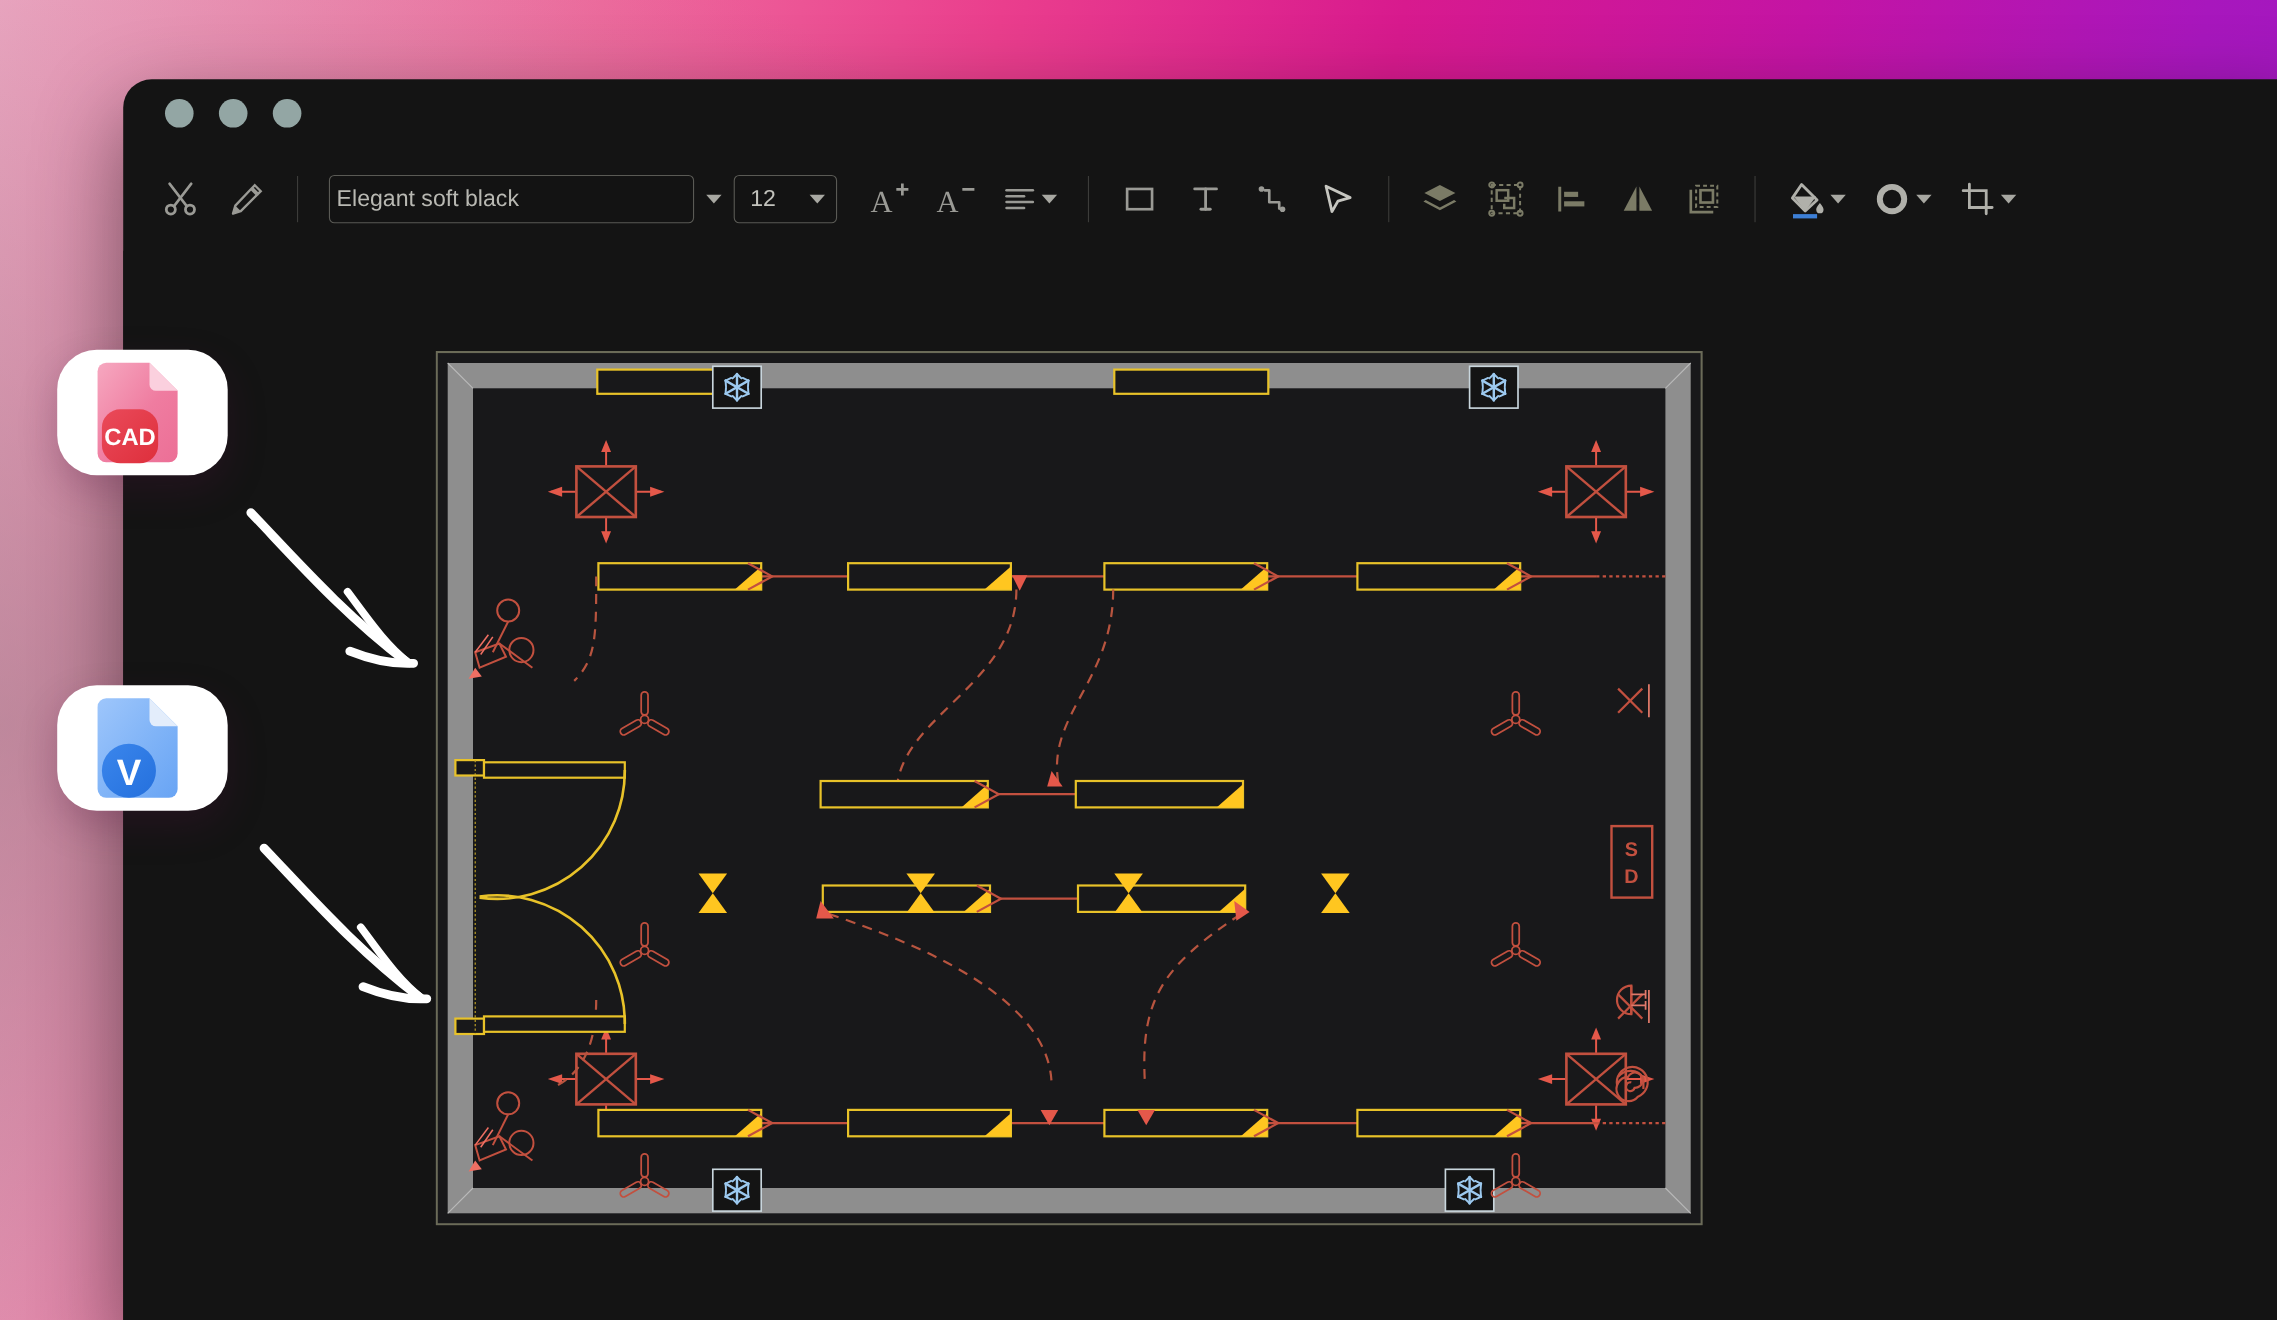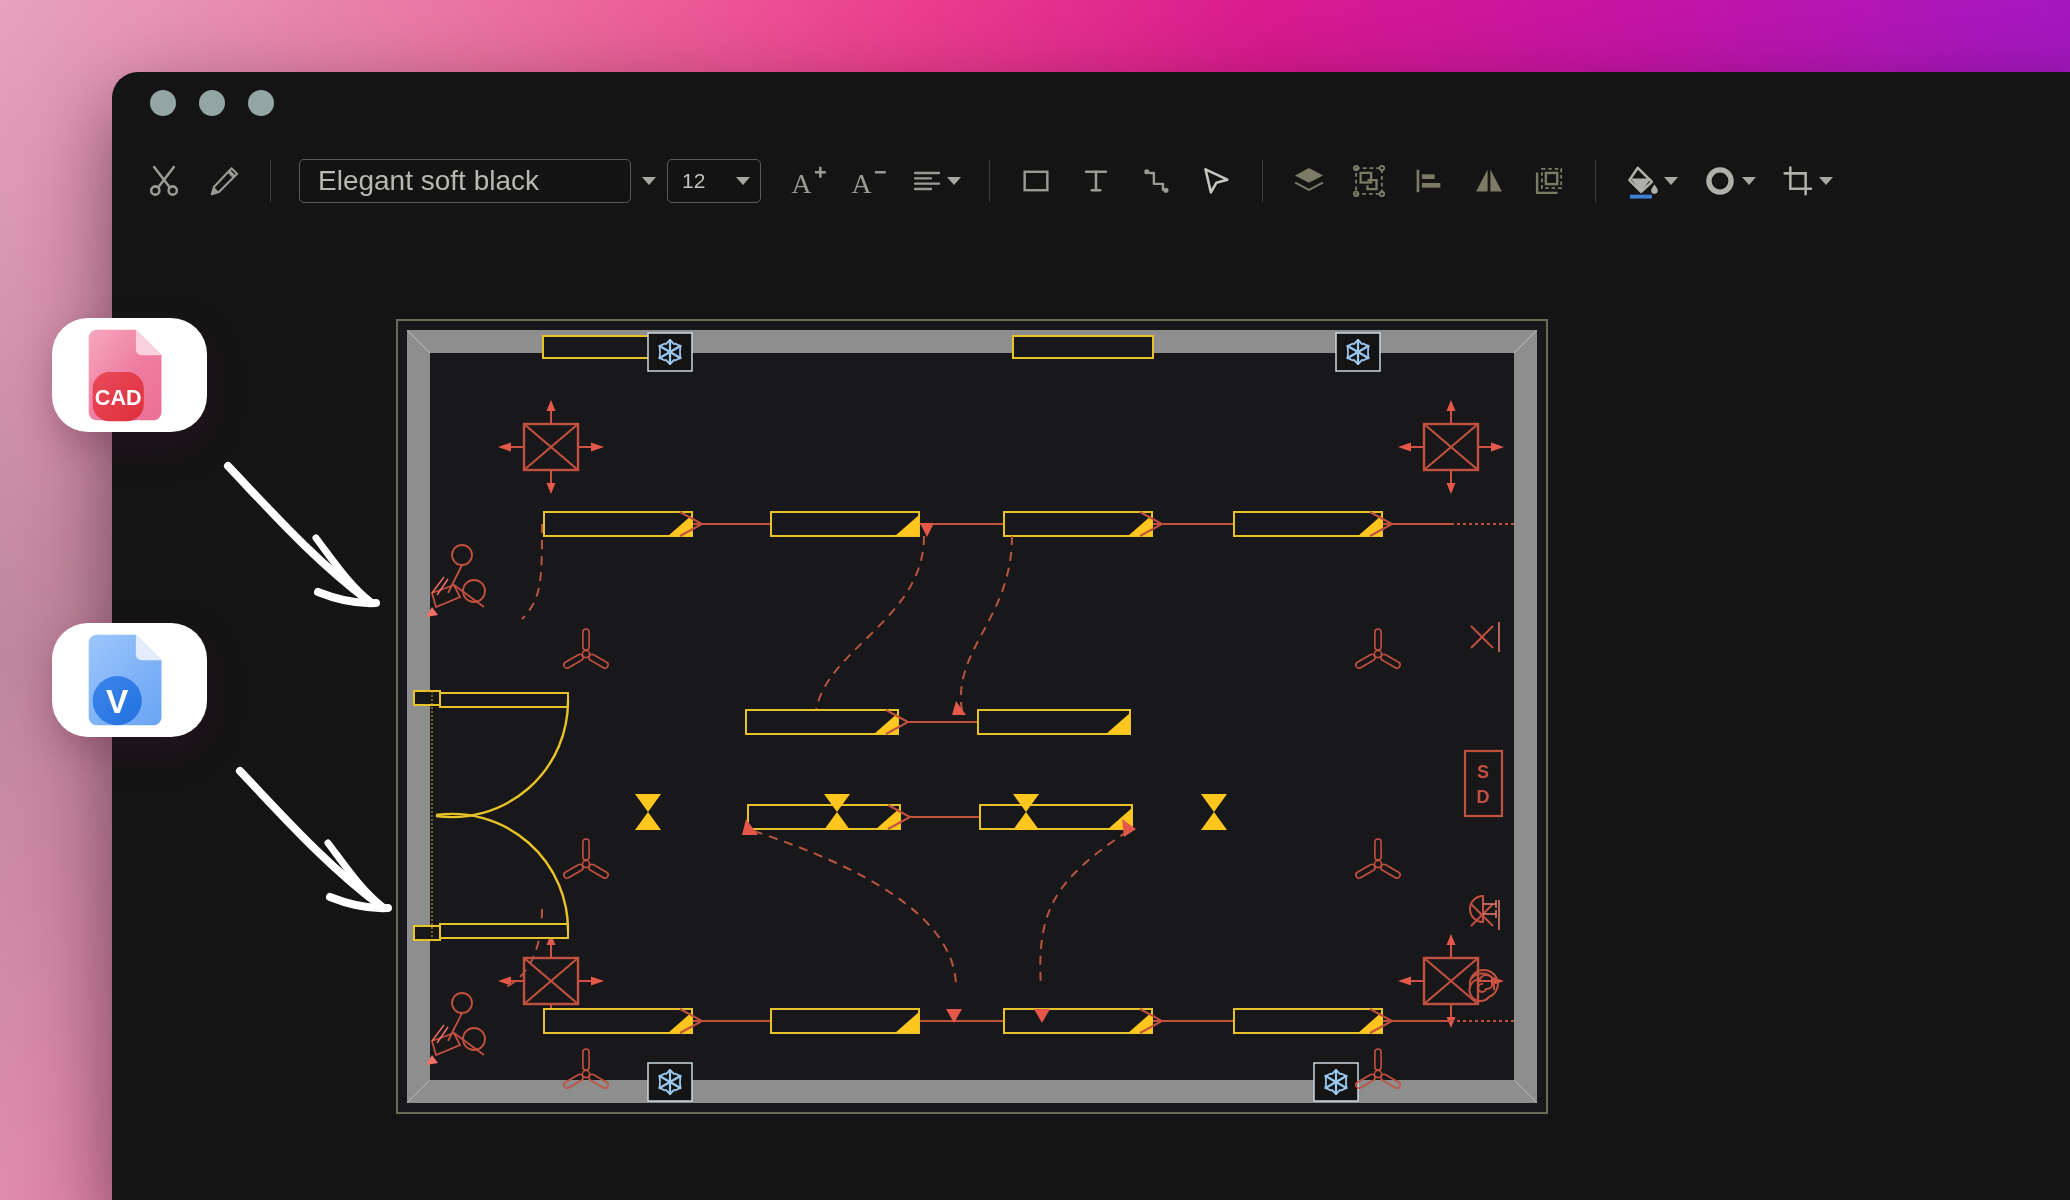--- a/index.html
+++ b/index.html
@@ -63,23 +63,23 @@
     background: #3c3c3a;
     margin: 0 16px;
     flex: none;
   }
   .fontbox {
     width: 332px; height: 44px;
     border: 1px solid #5a5a55;
     border-radius: 5px;
     background: #131313;
     display: flex; align-items: center;
-    padding: 0 18px;
+    padding: 0 6px;
     color: #b8b8b2;
-    font-size: 28px;
+    font-size: 21px;
     margin-left: 12px;
     flex: none;
   }
   .caret {
     width: 0; height: 0;
     border-left: 7px solid transparent;
     border-right: 7px solid transparent;
     border-top: 8px solid #a8a8a2;
     flex: none;
   }

